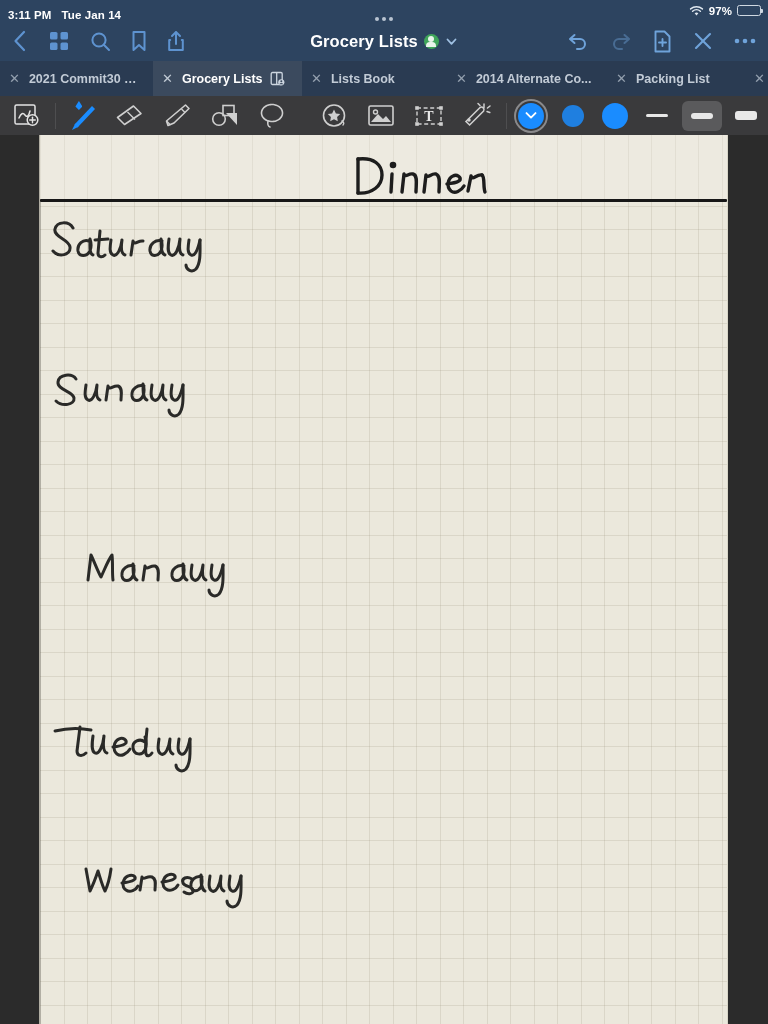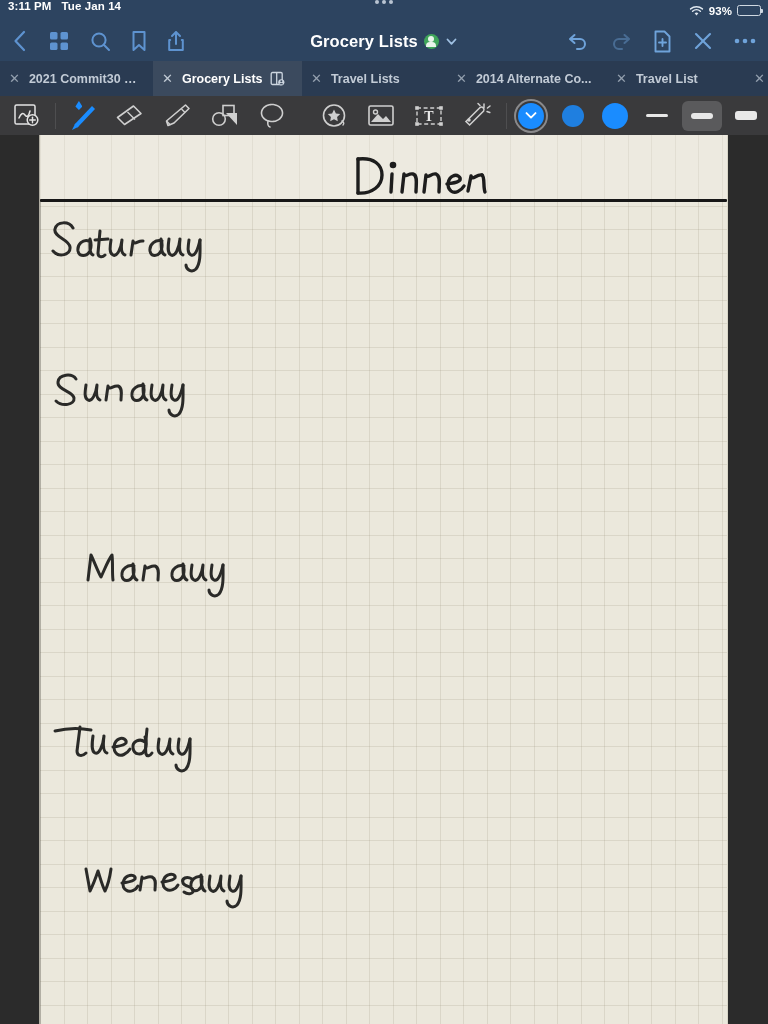--- a/index.html
+++ b/index.html
@@ -9,21 +9,21 @@
     font-family: "Liberation Sans", sans-serif;
     overflow: hidden;
   }
   #app { position: relative; width: 768px; height: 1024px; }
 
   
   .status-bar {
     position: absolute; top: 0; left: 0;
     width: 768px; height: 21px;
     background: #2d4460;
-    display: flex; align-items: flex-start;
+    display: flex; align-items: flex-end;
     color: #ffffff; font-size: 11.5px; font-weight: bold;
     letter-spacing: .1px;
   }
   .sb-left { display: flex; align-items: center; gap: 10px; padding-left: 8px; }
   .sb-center {
     position: absolute; left: 0; right: 0; margin: 0 auto;
     width: 40px; text-align: center;
     display: flex; justify-content: center; align-items: center; gap: 3px;
   }
   .sb-dot { width: 4px; height: 4px; border-radius: 50%; background: #b9c4d1; }
@@ -198,21 +198,21 @@
       <span class="sb-dot"></span>
         <span class="sb-dot"></span>
         <span class="sb-dot"></span>
     </div>
     <div class="sb-right">
       <svg class="wifi-ico" width="15" height="12" viewBox="0 0 15 12">
         <path d="M7.5 10.6 L5.6 8.3 a3 3 0 0 1 3.8 0 Z" fill="#dfe7ef"></path>
         <path d="M3.6 6.2 a6 6 0 0 1 7.8 0" stroke="#dfe7ef" stroke-width="1.5" fill="none" stroke-linecap="round"></path>
         <path d="M1.6 3.9 a9.3 9.3 0 0 1 11.8 0" stroke="#dfe7ef" stroke-width="1.5" fill="none" stroke-linecap="round"></path>
       </svg>
-      <span>93%</span>
+      <span>97%</span>
       <span class="batt">
         <span class="batt-fill" style="width:93%"></span>
       </span>
     </div>
   </div>
 
   <div class="nav-bar">
     <div class="nav-left">
 
       <svg class="nav-ico" width="16" height="24" viewBox="0 0 16 24">
@@ -296,31 +296,31 @@
           <line x1="6.7" y1="1.9" x2="6.7" y2="13.1" stroke="#cdd6e0" stroke-width="1.3"></line>
           <circle cx="11.3" cy="11.3" r="3.1" fill="#cdd6e0"></circle>
           <circle cx="11.3" cy="10.2" r="1" fill="#3b4a5e"></circle>
           <path d="M9.4 13.3 a2 2 0 0 1 3.8 0" fill="#3b4a5e"></path>
         </svg>
       </span>
     </div>
 
     <div class="tab" style="width:145px">
       <span class="tab-x">✕</span>
-      <span class="tab-label">Travel Lists</span>
+      <span class="tab-label">Lists Book</span>
     </div>
 
     <div class="tab" style="width:160px">
       <span class="tab-x">✕</span>
       <span class="tab-label">2014 Alternate Co...</span>
     </div>
 
     <div class="tab" style="width:138px">
       <span class="tab-x">✕</span>
-      <span class="tab-label">Travel List</span>
+      <span class="tab-label">Packing List</span>
     </div>
 
     <div class="tab" style="width:40px;padding-right:0">
       <span class="tab-x">✕</span>
 
     </div>
   </div>
 
   <div class="toolbar">
 

